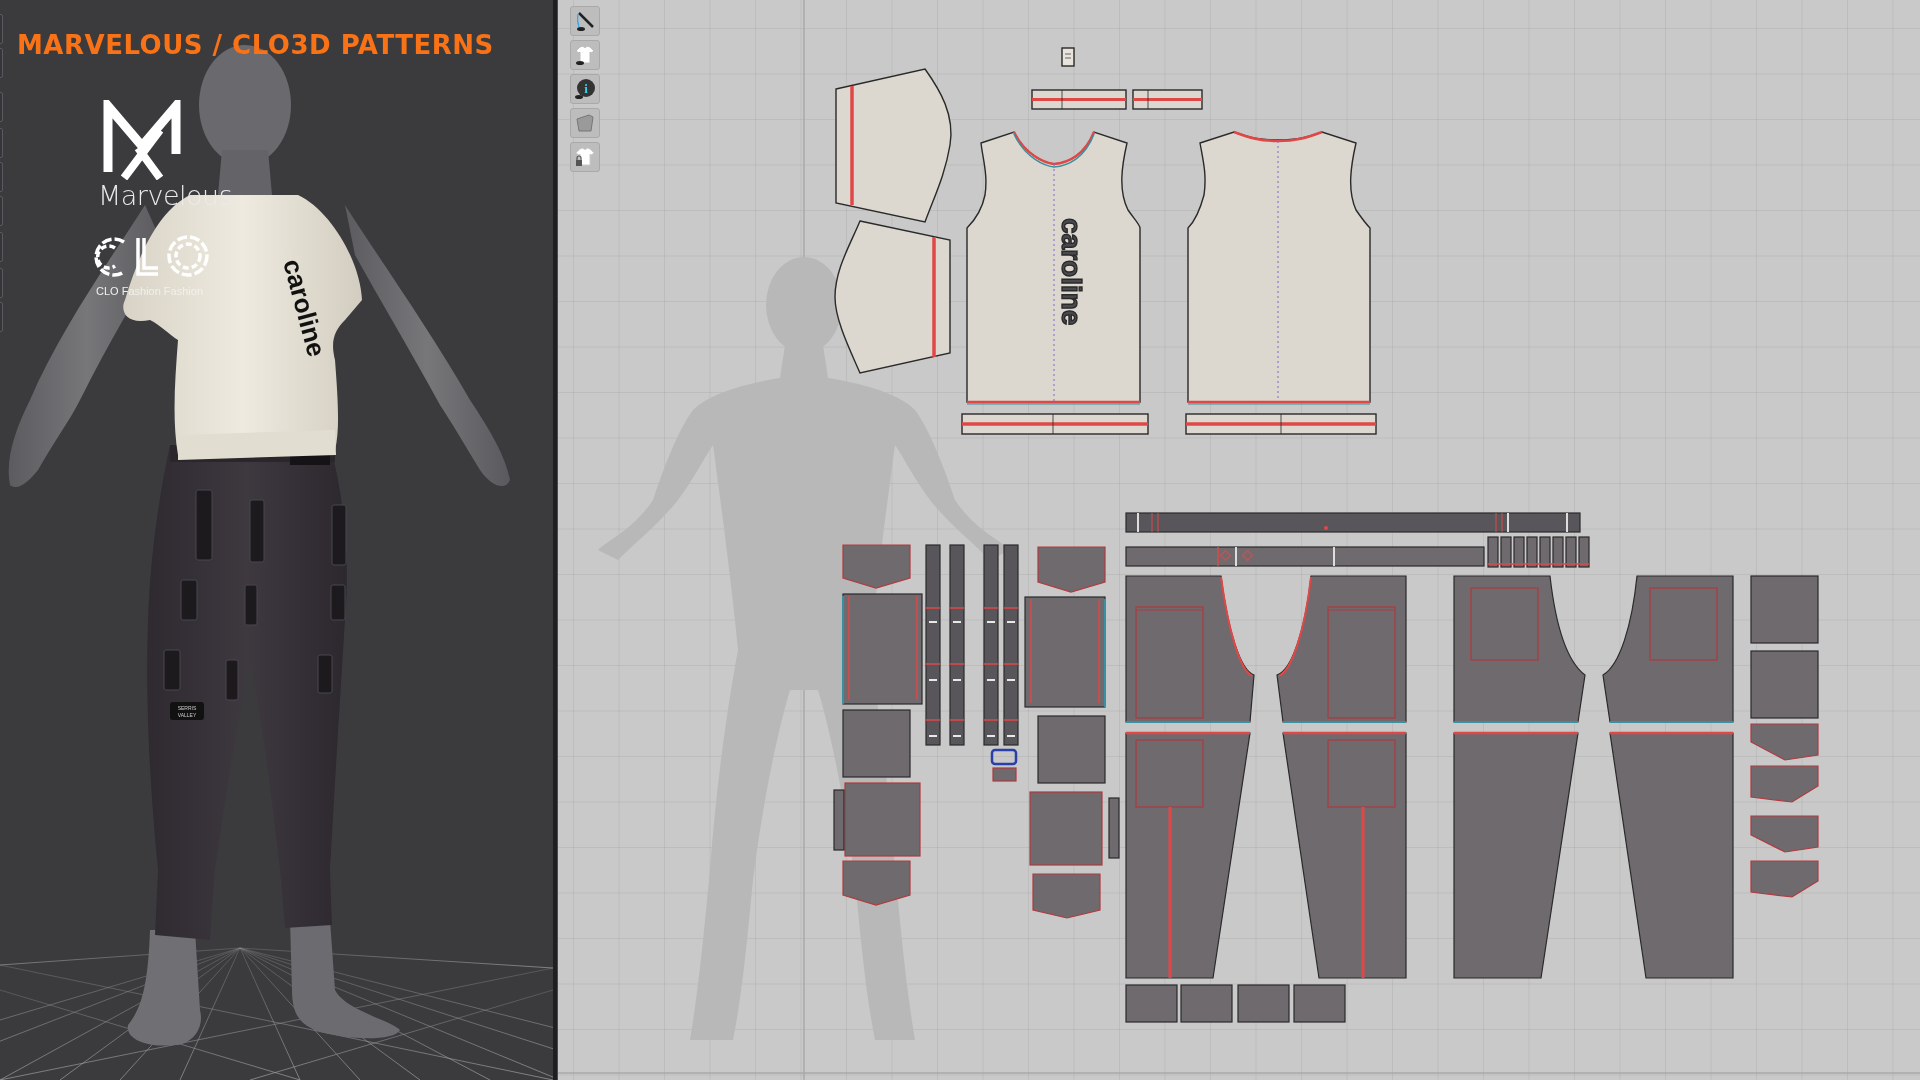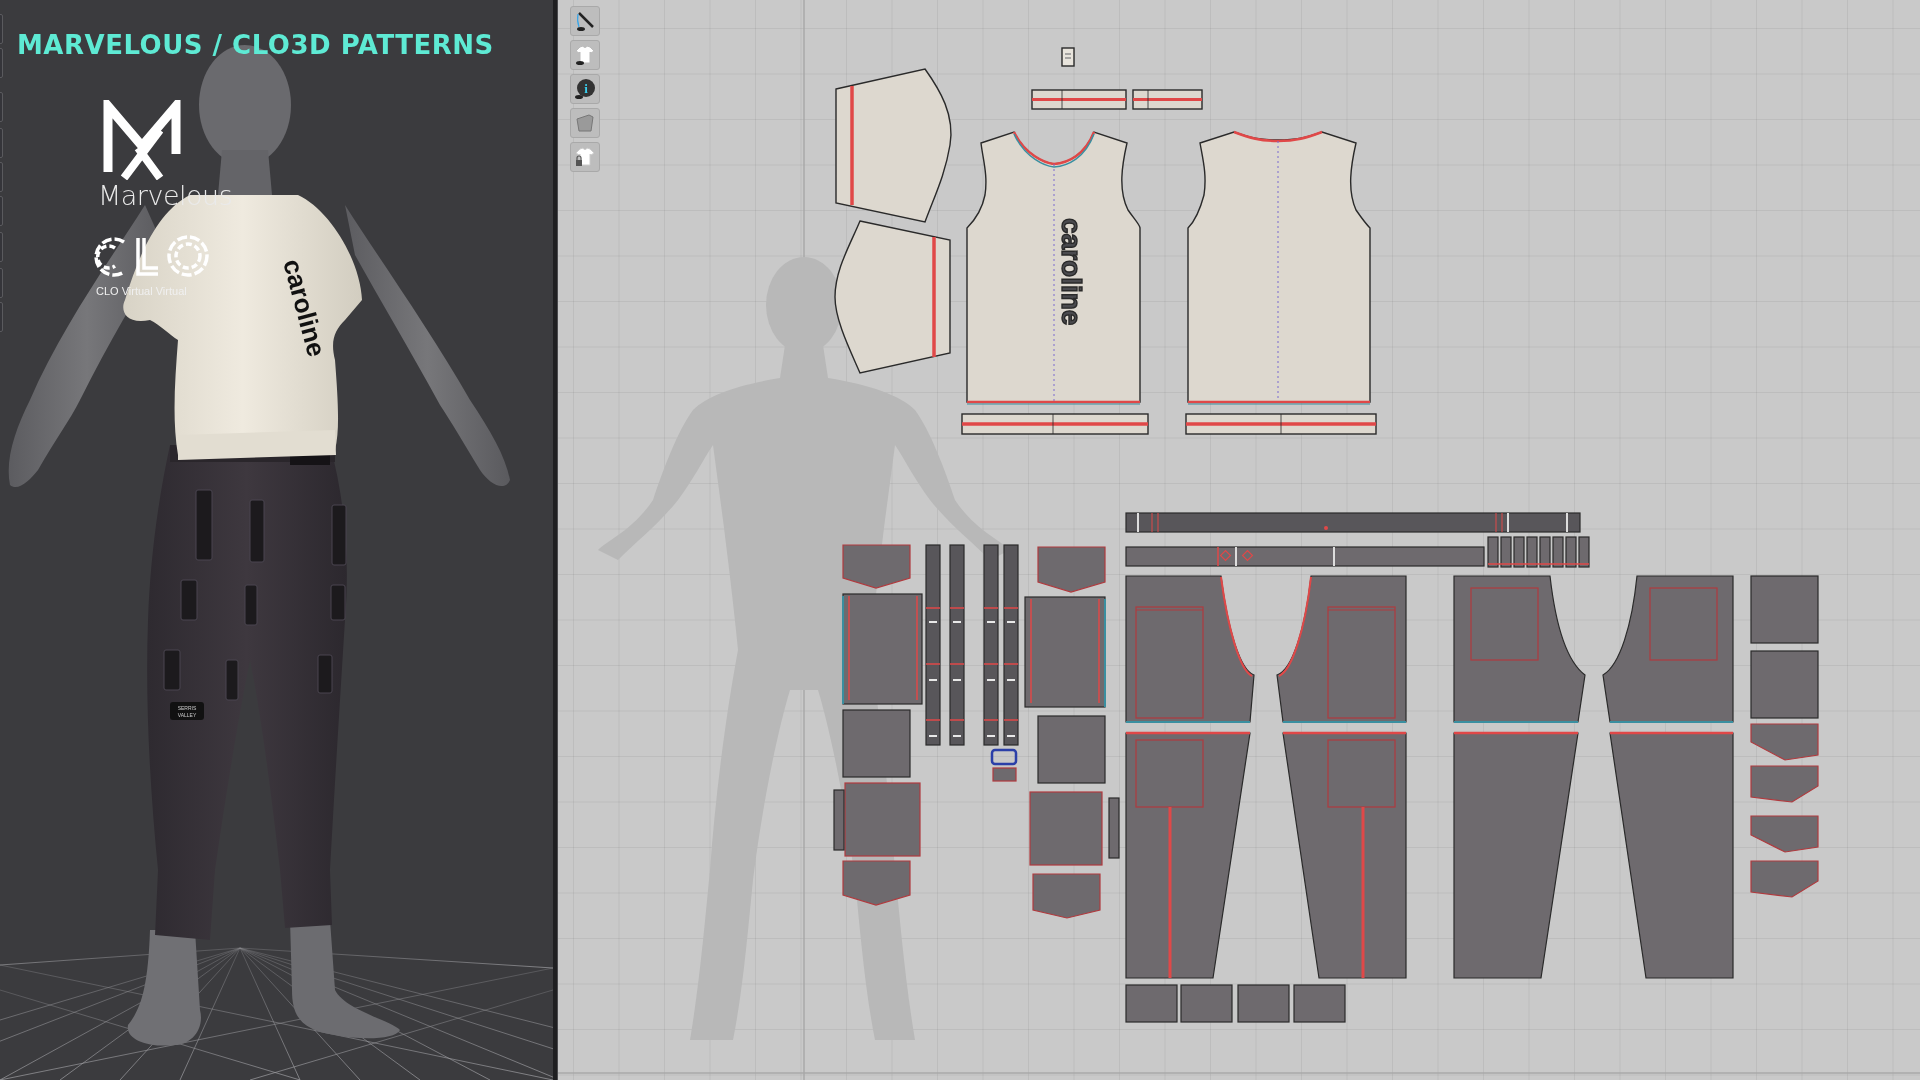--- a/index.html
+++ b/index.html
@@ -13,21 +13,21 @@
   }
   #view3d .edge-toolbar {
     position: absolute; left: 0; top: 0; width: 4px; height: 330px;
   }
   #view3d .edge-toolbar .btn {
     position: absolute; left: -8px; width: 11px; height: 30px;
     border: 1px solid #5a5a5e; border-radius: 2px; background: #35353a;
   }
   #view3d .title {
     position: absolute; left: 17px; top: 30px;
-    color: #5eead4; font-size: 26px; font-weight: bold; letter-spacing: 0.5px;
+    color: #f97316; font-size: 26px; font-weight: bold; letter-spacing: 0.5px;
     font-family: "DejaVu Sans", sans-serif;
   }
   #view3d .brand-m { position: absolute; left: 98px; top: 100px; width: 88px; height: 80px; }
   #view3d .brand-m-label {
     position: absolute; left: 98px; top: 180px; color: #eaeaea; font-size: 27px; font-weight: 300;
     font-family: "DejaVu Sans", sans-serif; letter-spacing: -0.5px;
   }
   #view3d .brand-clo { position: absolute; left: 88px; top: 234px; width: 124px; height: 44px; }
   #view3d .brand-clo-label {
     position: absolute; left: 96px; top: 285px; color: #f0f0f0; font-size: 11px;
@@ -185,21 +185,21 @@
   <svg class="brand-clo" viewBox="0 0 124 44">
     <g fill="none" stroke="#fff" stroke-width="3.5">
       <path d="M36 8 A18 18 0 1 0 36 38" stroke-dasharray="10 3"></path>
       <path d="M27 14 A11 11 0 1 0 27 32" stroke-dasharray="6 3"></path>
       <path d="M50 4 L50 40 L70 40"></path>
       <path d="M56 4 L56 34 L70 34"></path>
       <circle cx="100" cy="22" r="19" stroke-dasharray="10 3"></circle>
       <circle cx="100" cy="22" r="12" stroke-dasharray="6 3"></circle>
     </g>
   </svg>
-  <div class="brand-clo-label">CLO Virtual Virtual</div>
+  <div class="brand-clo-label">CLO Fashion Fashion</div>
 </div>
 
 <div id="divider"></div>
 
 <div id="view2d">
 
   <svg class="canvas" width="1362" height="1080" viewBox="558 0 1362 1080">
 
     <line x1="804" y1="0" x2="804" y2="1080" stroke="#a8a8a8" stroke-width="1.5"></line>
     <line x1="558" y1="1073" x2="1920" y2="1073" stroke="#a8a8a8" stroke-width="1.5"></line>

